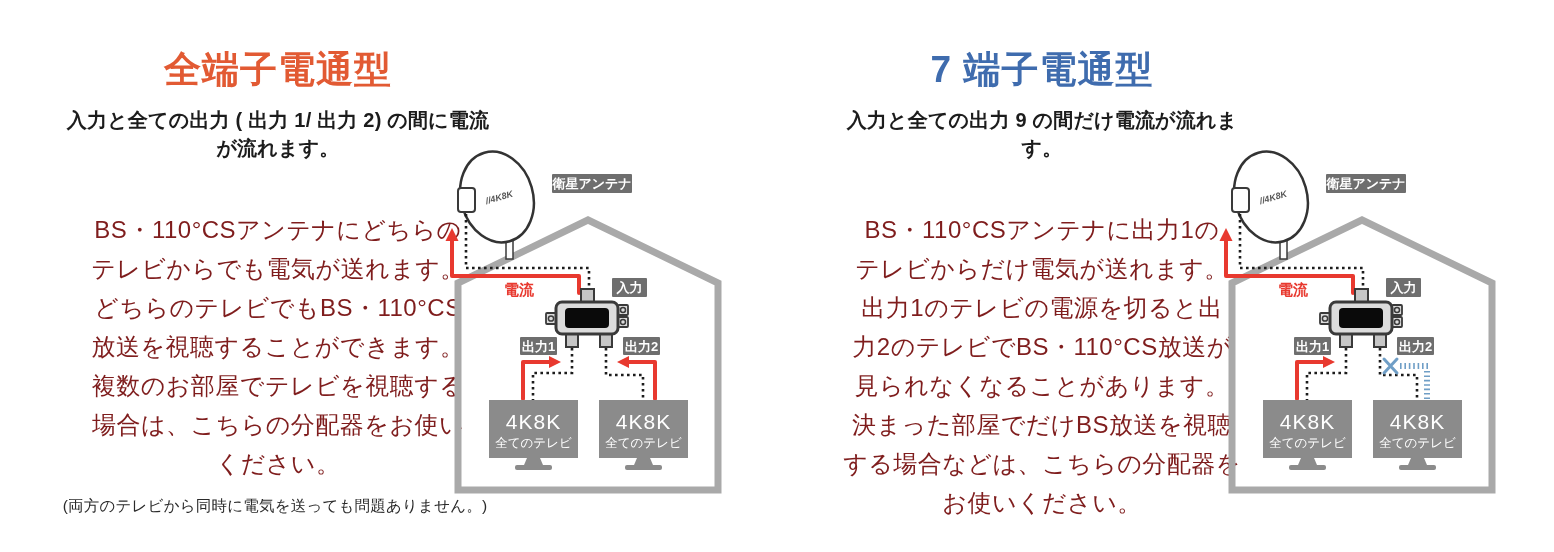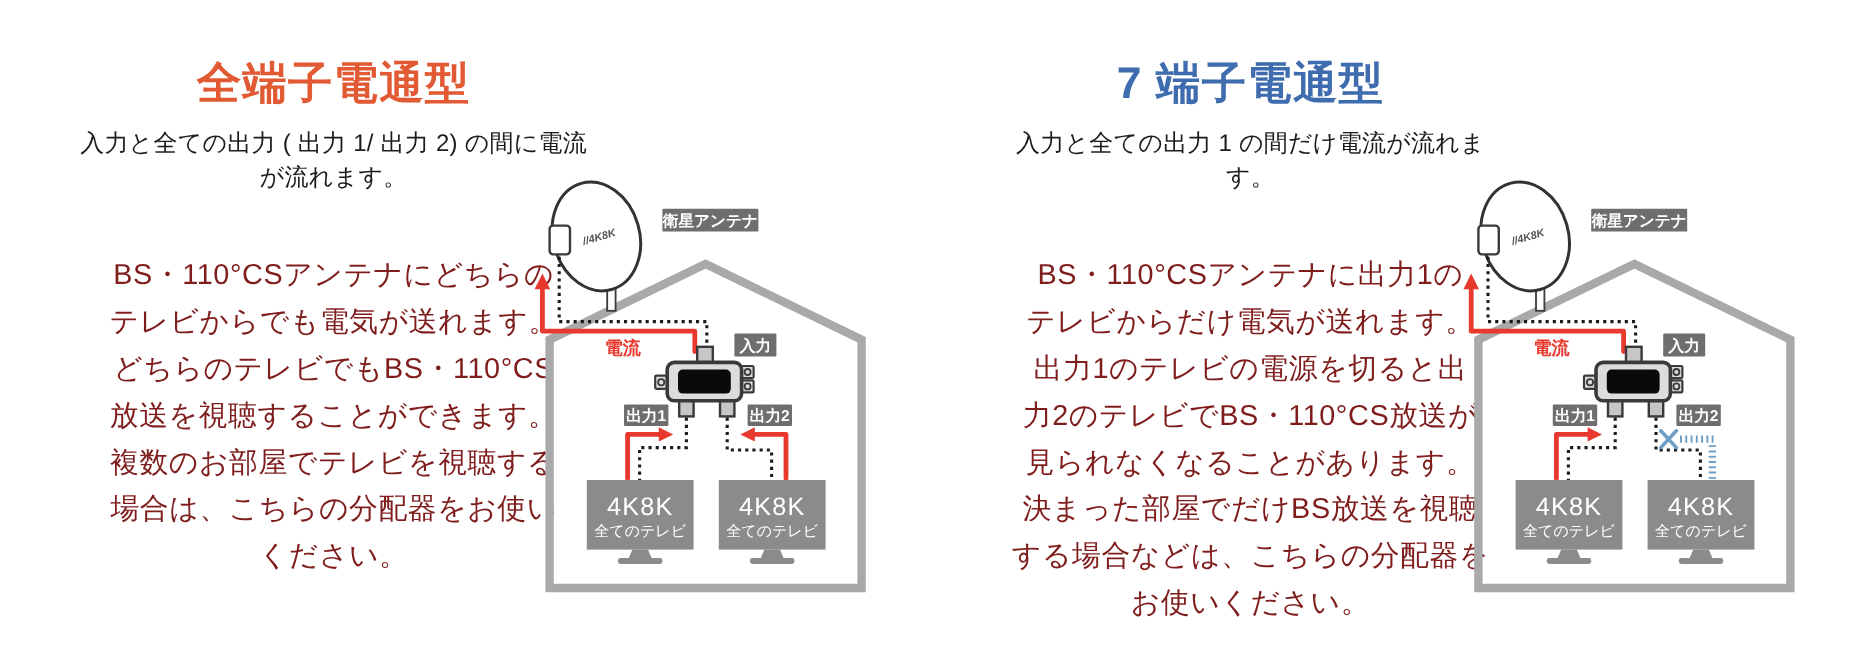--- a/index.html
+++ b/index.html
@@ -10,21 +10,21 @@
   }
   .col { position:absolute; top:0; width:430px;text-align:center; }
   .col-left  { left:63px; }
   .col-right { left:827px; }
   .title {
     margin:48px 0 0 0; font-size:37px; line-height:43px;
     font-weight:800; letter-spacing:1px;
   }
   .subtitle {
     margin:15px 0 0 0; font-size:20px; line-height:28px;
-    font-weight:normal; color:#1c1c1c; letter-spacing:0.2px;
+    font-weight:bold; color:#1c1c1c; letter-spacing:0.2px;
   }
   .bodytext {
     margin:48px 0 0 0; font-size:24px; line-height:39px;
     color:#7f1d1d; letter-spacing:0.5px; white-space:pre-line;
   }
   .note {
     margin:13px 0 0 -6px; font-size:15.5px; line-height:20px;
     color:#2a2a2a; letter-spacing:0.2px;
   }
   .diagram { position:absolute; top:135px; width:330px; height:365px; }
@@ -40,25 +40,26 @@
   <section class="col col-left">
     <h1 class="title" style="color: rgb(226, 90, 51);">全端子電通型</h1>
     <p class="subtitle">入力と全ての出力 ( 出力 1/ 出力 2) の間に電流が流れます。</p>
     <p class="bodytext">BS・110°CSアンテナにどちらの
 テレビからでも電気が送れます。
 どちらのテレビでもBS・110°CS
 放送を視聴することができます。
 複数のお部屋でテレビを視聴する
 場合は、こちらの分配器をお使い
 ください。</p>
+    <p class="note">(両方のテレビから同時に電気を送っても問題ありません。)</p>
   </section>
 
   <section class="col col-right">
     <h1 class="title" style="color: rgb(63, 108, 174);">7 端子電通型</h1>
-    <p class="subtitle">入力と全ての出力 1 の間だけ電流が流れます。</p>
+    <p class="subtitle">入力と全ての出力 9 の間だけ電流が流れます。</p>
     <p class="bodytext">BS・110°CSアンテナに出力1の
 テレビからだけ電気が送れます。
 出力1のテレビの電源を切ると出
 力2のテレビでBS・110°CS放送が
 見られなくなることがあります。
 決まった部屋でだけBS放送を視聴
 する場合などは、こちらの分配器を
 お使いください。</p>
     <p class="note"></p>
   </section>

